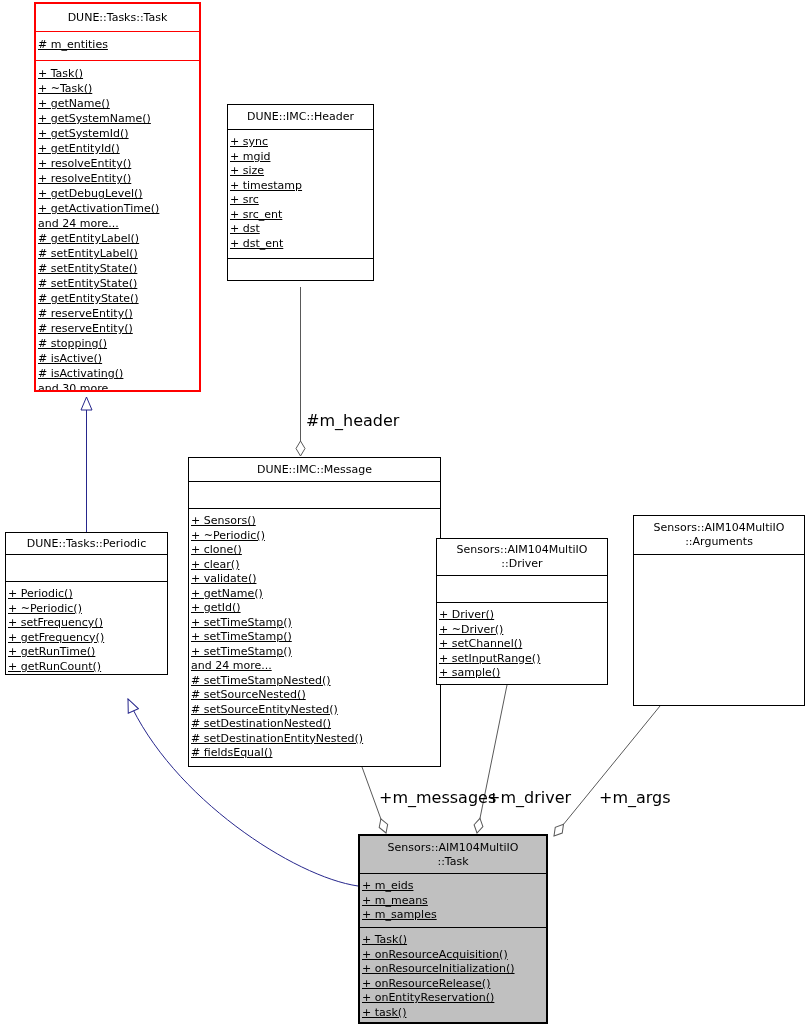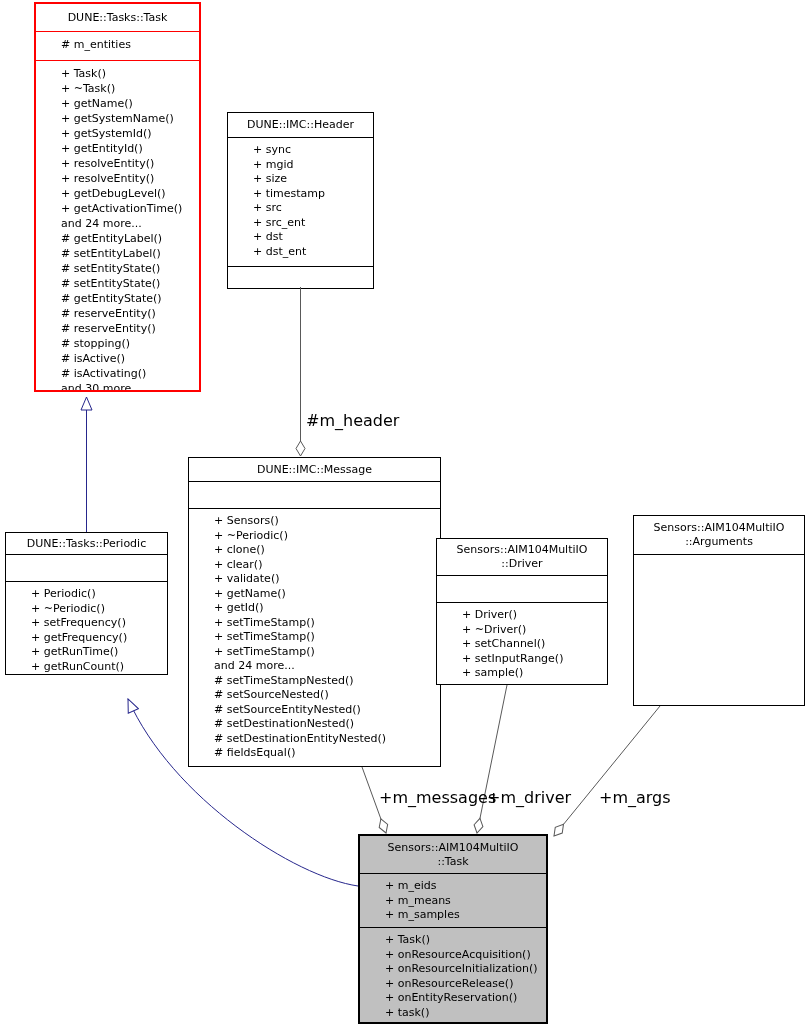--- a/index.html
+++ b/index.html
@@ -22,21 +22,21 @@
     position:absolute; background:var(--box-fill);
     border:1px solid var(--box-border);
     display:flex; flex-direction:column; z-index:2;
   }
   .cb-title {
     flex:0 0 auto; display:flex; align-items:center; justify-content:center;
     text-align:center; font-size:11px; line-height:14px; white-space:pre-line;
   }
   .cb-comp {
     flex:0 0 auto; border-top:1px solid var(--box-border);
-    padding:5px 4px 2px 25px; overflow:hidden;
+    padding:5px 4px 2px 2px; overflow:hidden;text-decoration:underline;
   }
   .cb-grow { flex:1 1 auto; }
   .member { font-size:11px; line-height:14.5px; white-space:nowrap; }
   .classbox.red { border:2px solid var(--highlight-border); }
   .classbox.red .cb-comp { border-top:1px solid var(--highlight-border); }
   .classbox.red .member { line-height:15px; }
   .classbox.focus { background:var(--focus-fill); border:2px solid var(--box-border); }
   .edges { position:absolute; left:0; top:0; z-index:3; pointer-events:none; }
   .edge { fill:none; stroke-width:1; }
   .edge.gray { stroke:var(--edge-gray); }
@@ -76,21 +76,21 @@
         <div class="member"># getEntityState()</div>
         <div class="member"># reserveEntity()</div>
         <div class="member"># reserveEntity()</div>
         <div class="member"># stopping()</div>
         <div class="member"># isActive()</div>
         <div class="member"># isActivating()</div>
         <div class="member">and 30 more...</div>
       </div>
   </div>
 
-  <div class="classbox" style="left:227px; top:112px; width:147px; height:177px;">
+  <div class="classbox" style="left:227px; top:104px; width:147px; height:177px;">
     <div class="cb-title" style="height:24px">DUNE::IMC::Header</div>
     <div class="cb-comp" style="height:129px">
         <div class="member">+ sync</div>
         <div class="member">+ mgid</div>
         <div class="member">+ size</div>
         <div class="member">+ timestamp</div>
         <div class="member">+ src</div>
         <div class="member">+ src_ent</div>
         <div class="member">+ dst</div>
         <div class="member">+ dst_ent</div>

